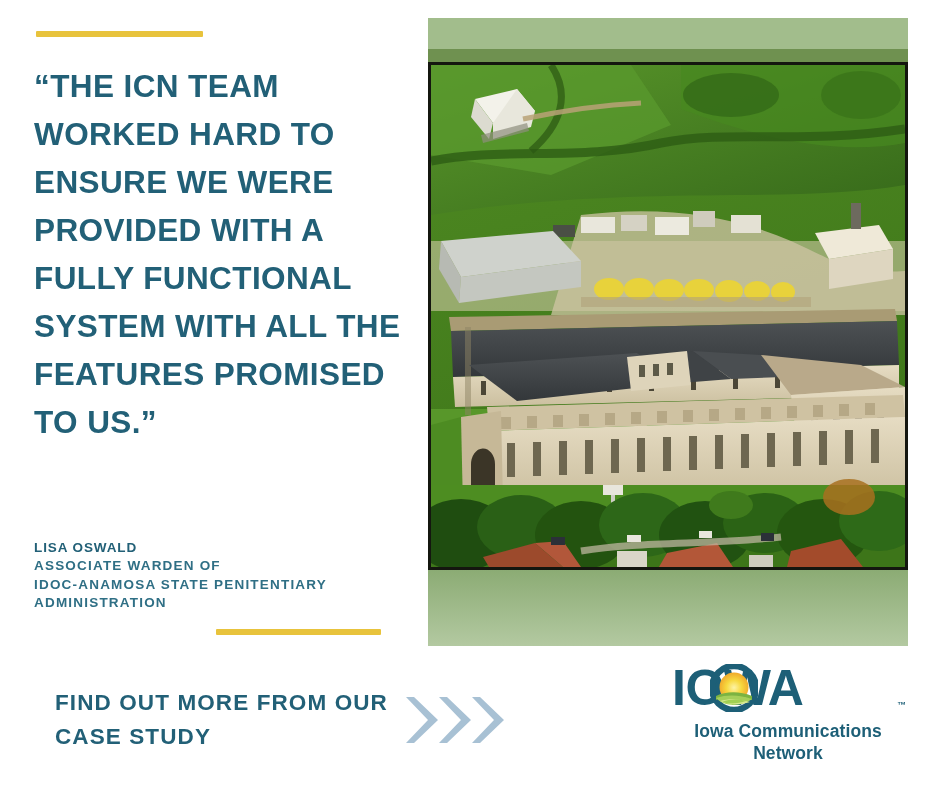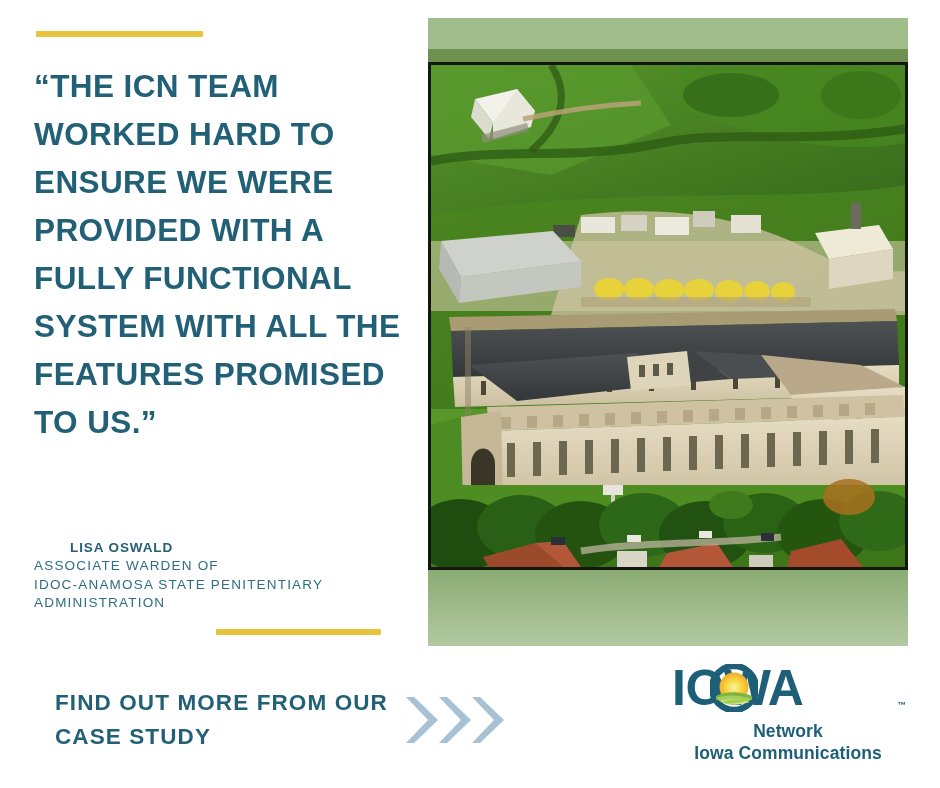--- a/index.html
+++ b/index.html
@@ -29,24 +29,24 @@
     font-weight:bold;
     line-height:48px;
     letter-spacing:0.4px;
     text-transform:uppercase;
   }
 
   
   .attrib { position:absolute; left:34px; top:539px; width:390px; }
   .attrib-name {
     color:#226077; font-size:13.5px; font-weight:bold;
-    letter-spacing:0.9px; line-height:18px; text-transform:uppercase;margin-left:36px;
+    letter-spacing:0.9px; line-height:18px; text-transform:uppercase;
   }
   .attrib-line {
-    color:#2f6f85; font-size:13.5px; font-weight:400;
+    color:#2f6f85; font-size:13.5px; font-weight:700;
     letter-spacing:1.2px; line-height:18.5px; text-transform:uppercase;
   }
 
   
   .cta {
     position:absolute; left:34px; top:686px; width:370px;
     color:#226077; font-size:22.5px; font-weight:bold;
     line-height:34px; letter-spacing:1.1px; text-transform:uppercase;margin-left:21px;
   }
   .chevrons {
@@ -338,18 +338,18 @@
           <circle cx="24" cy="23" r="14.5" fill="url(#sunGrad)"></circle>
           <path d="M6 32 C16 27 30 27 42 32 L42 36 C30 31 16 31 6 36 Z" fill="#7cb342"></path>
           <path d="M6 34 C18 30 30 31 42 35 C32 43 14 43 6 34 Z" fill="#a5cf5a"></path>
           <path d="M10 37 C20 34 30 35 40 38 C30 41 18 41 10 37 Z" fill="#d7e98f"></path>
           <path d="M12 38 C20 35 28 35 36 37 C28 40 18 40 12 38 Z" fill="#8dc63f" opacity=".75"></path>
         </svg>
       </div>
       <div class="logo-tm">™</div>
     </div>
     <div class="logo-tag">
+      <div>Iowa Communications</div>
       <div>Network</div>
-      <div>Iowa Communications</div>
     </div>
   </div>
 
 </div>
 
 </body></html>

